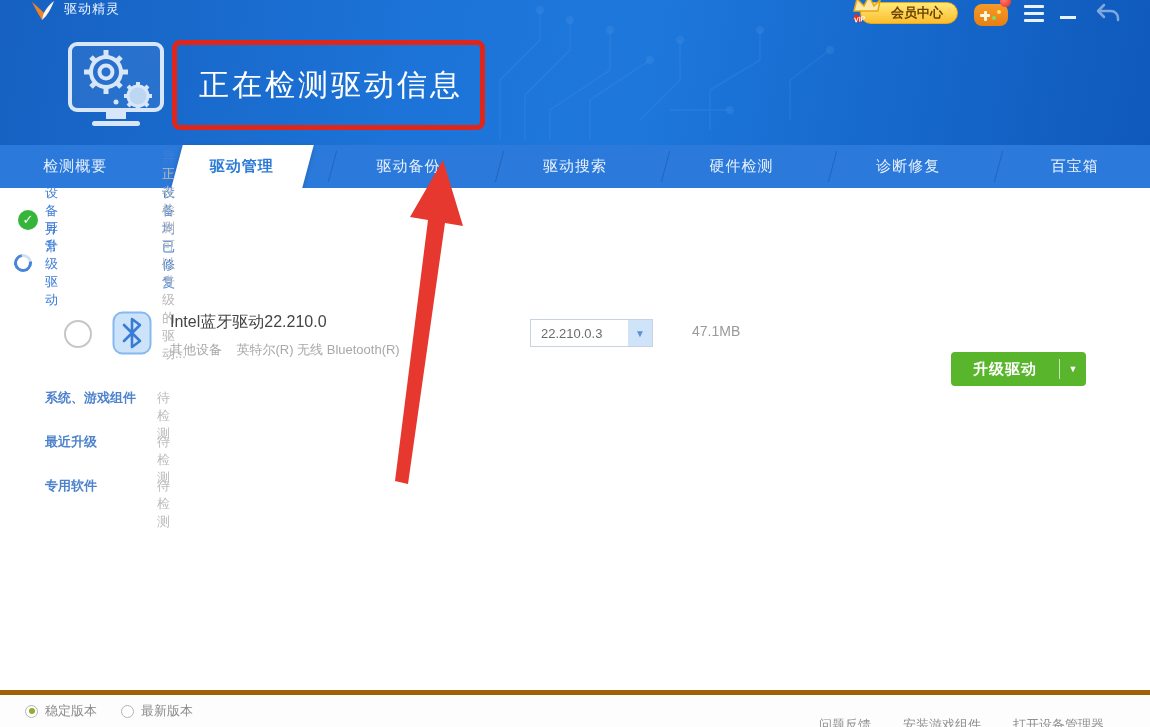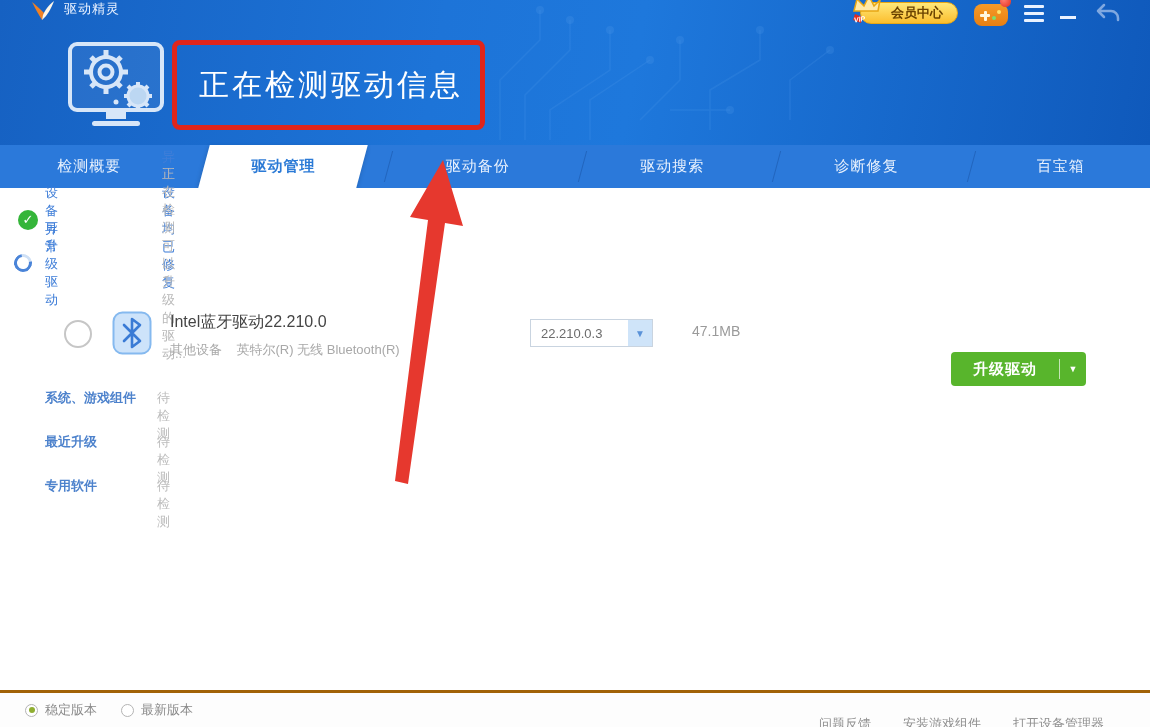--- a/index.html
+++ b/index.html
@@ -73,21 +73,21 @@
   .upgrade-label { flex:1; text-align:center; font-size:15px; font-weight:bold; letter-spacing:1px; }
   .upgrade-split { width:1px; height:20px; background:rgba(255,255,255,.65); }
   .upgrade-caret { width:26px; text-align:center; font-size:9px; }
 
   .cat-row { position:absolute; left:0; height:20px; }
   .cat-label { position:absolute; left:45px; font-size:13px; font-weight:bold; color:#4d82cc; white-space:nowrap; }
   .cat-status { position:absolute; left:157px; font-size:13px; color:#bcbcbc; }
 
   
   .footer { position:absolute; left:0; bottom:0; width:1150px; height:37px; background:#fdfdfd;
-    border-top:3px solid #a16207; display:flex; align-items:center;font-family:Liberation Serif, serif; }
+    border-top:5px solid #a16207; display:flex; align-items:center;font-family:Liberation Serif, serif; }
   .radio-group { display:flex; align-items:center; gap:24px; margin-left:25px; }
   .radio-item { display:flex; align-items:center; gap:7px; cursor:pointer; }
   .radio-circle { width:13px; height:13px; border-radius:50%; border:1px solid #b4b4b4; background:#fff; position:relative; }
   .radio-item.selected .radio-circle::after { content:""; position:absolute; left:2.5px; top:2.5px; width:6px; height:6px;
     border-radius:50%; background:#8fae31; }
   .radio-label { font-size:13px; color:#8a8a8a; }
   .footer-links { margin-left:auto; margin-right:46px; display:flex; gap:32px;margin-top:28px; }
   .footer-link { font-size:13px; color:#909090; cursor:pointer; white-space:nowrap; }
 
   
@@ -206,20 +206,23 @@
     <div class="tab active">
         <span class="tab-label">驱动管理</span>
       </div>
     <div class="tab">
         <span class="tab-label">驱动备份</span>
       </div>
     <div class="tab">
         <span class="tab-label">驱动搜索</span>
       </div>
     <div class="tab">
+        <span class="tab-label">硬件检测</span>
+      </div>
+    <div class="tab">
         <span class="tab-label">诊断修复</span>
       </div>
     <div class="tab">
         <span class="tab-label">百宝箱</span>
       </div>
   </div>
 
   <div class="content">
 
     <div class="check-badge" style="top:22px;">✓</div>

